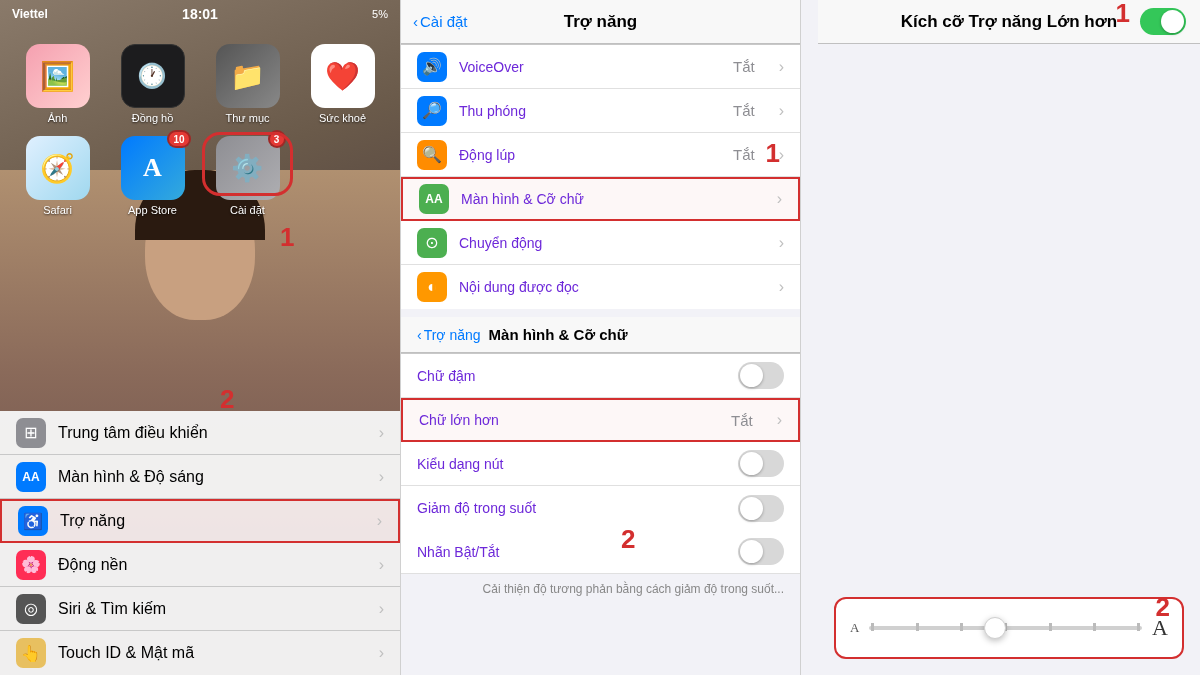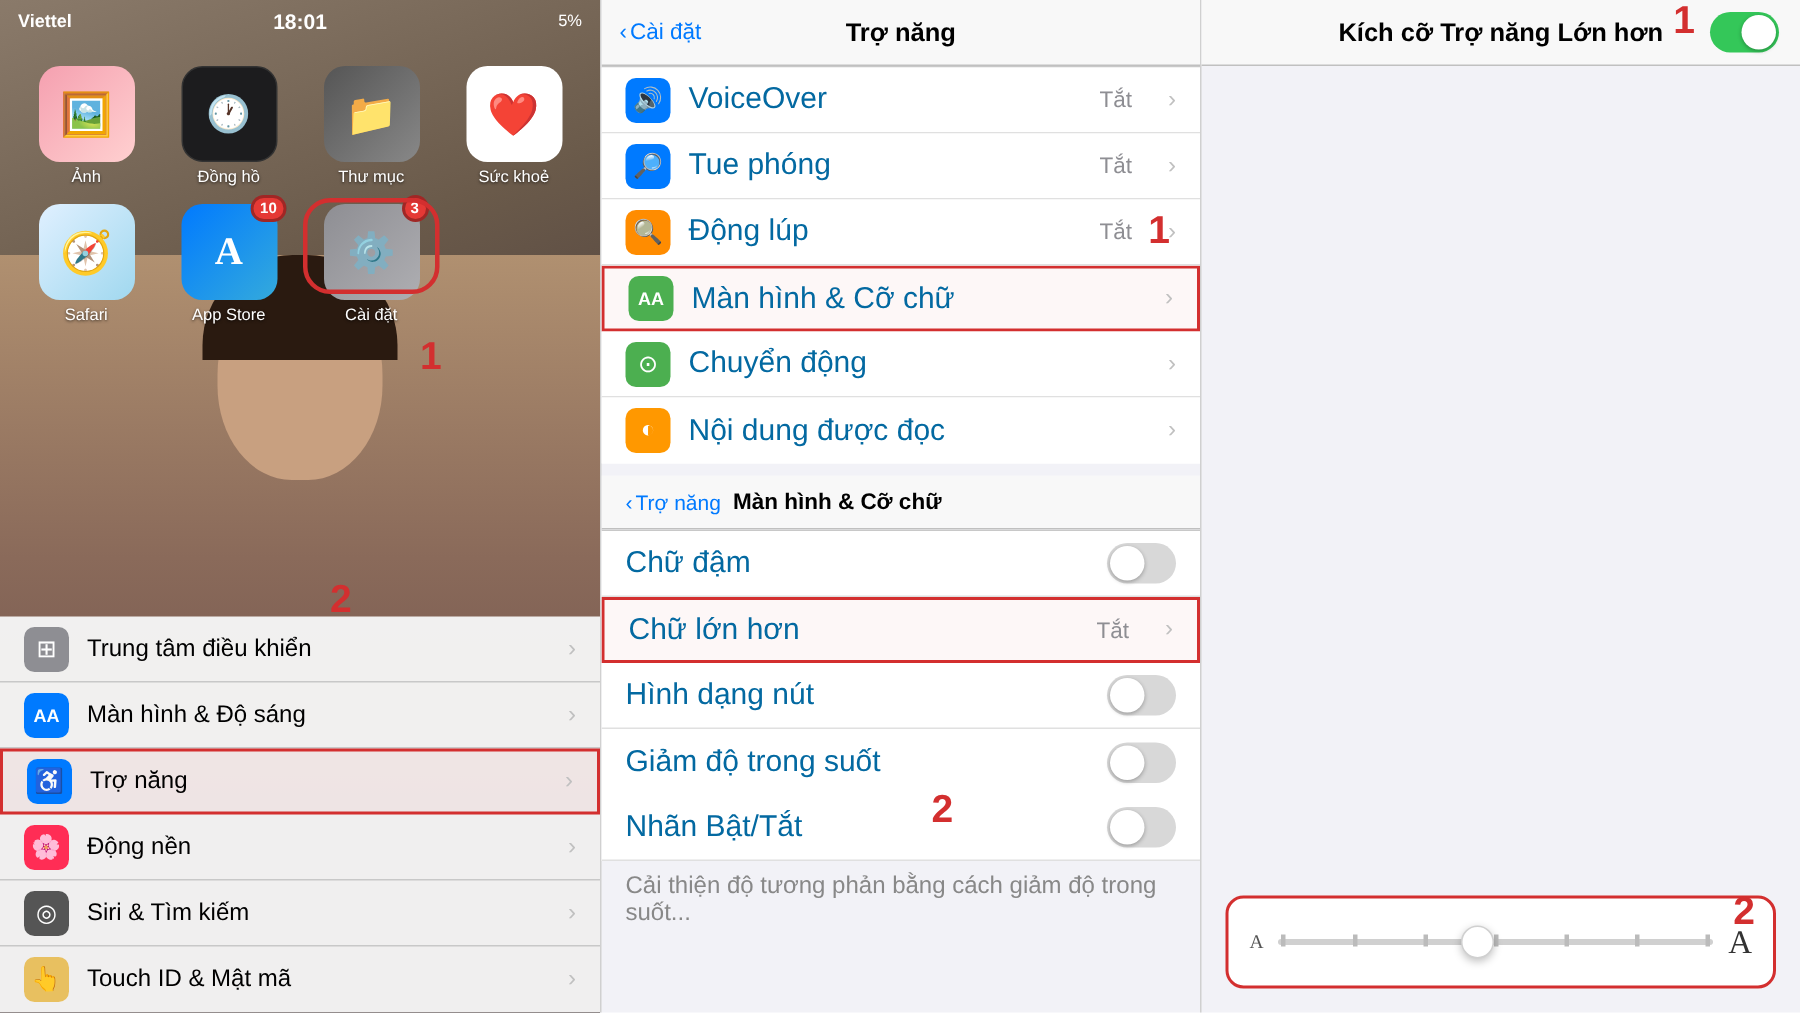--- a/index.html
+++ b/index.html
@@ -243,22 +243,22 @@
       display: flex;
       align-items: center;
       justify-content: center;
       margin-right: 12px;
       font-size: 16px;
       color: #fff;
       flex-shrink: 0;
     }
     .menu-item-label {
       flex: 1;
-      font-size: 20px;
-      color: #0369a1;
+      font-size: 14px;
+      color: #6d28d9;
     }
     .menu-item-value {
       color: #8e8e93;
       font-size: 15px;
       margin-right: 24px;
     }
     .menu-item-arrow {
       color: #c0c0c0;
       font-size: 16px;
     }
@@ -309,20 +309,21 @@
     }
 
     
     #panel-right {
       width: 400px;
       height: 675px;
       background: #f2f2f7;
       border-left: 0.5px solid #d0d0d0;
       display: flex;
       flex-direction: column;
+      padding-left: 17px;
     }
     #panel-right .right-nav {
       height: 44px;
       background: rgba(248,248,248,0.95);
       border-bottom: 0.5px solid #c0c0c0;
       display: flex;
       align-items: center;
       justify-content: center;
       flex-shrink: 0;
     }
@@ -510,21 +511,21 @@
 
   <div class="menu-list">
     <div class="menu-item">
       <div class="menu-item-icon" style="background:#007aff;">🔊</div>
       <span class="menu-item-label">VoiceOver</span>
       <span class="menu-item-value">Tắt</span>
       <span class="menu-item-arrow">›</span>
     </div>
     <div class="menu-item">
       <div class="menu-item-icon" style="background:#007aff;">🔎</div>
-      <span class="menu-item-label">Tue phóng</span>
+      <span class="menu-item-label">Thu phóng</span>
       <span class="menu-item-value">Tắt</span>
       <span class="menu-item-arrow">›</span>
     </div>
     <div class="menu-item" style="position:relative;">
       <div class="menu-item-icon" style="background:#ff8c00;">🔍</div>
       <span class="menu-item-label">Động lúp</span>
       <span class="menu-item-value">Tắt</span>
       <span class="menu-item-arrow">›</span>
     </div>
 
@@ -563,42 +564,42 @@
         <div class="toggle-thumb"></div>
       </div>
     </div>
 
     <div class="menu-item" style="border:2px solid #d32f2f; background:rgba(211,47,47,0.04);">
       <span class="menu-item-label">Chữ lớn hơn</span>
       <span class="menu-item-value">Tắt</span>
       <span class="menu-item-arrow">›</span>
     </div>
     <div class="menu-item">
-      <span class="menu-item-label">Hình dạng nút</span>
+      <span class="menu-item-label">Kiểu dạng nút</span>
       <div class="toggle-track">
         <div class="toggle-thumb"></div>
       </div>
     </div>
     <div class="menu-item" style="border-bottom:none;">
       <span class="menu-item-label">Giảm độ trong suốt</span>
       <div class="toggle-track">
         <div class="toggle-thumb"></div>
       </div>
     </div>
     <div class="menu-item">
       <span class="menu-item-label">Nhãn Bật/Tắt</span>
       <div class="toggle-track">
         <div class="toggle-thumb"></div>
       </div>
     </div>
   </div>
 
   <div style="position:absolute; bottom:120px; left:220px; color:#d32f2f; font-size:26px; font-weight:700;">2</div>
 
-  <div style="padding:8px 16px; font-size:16px; color:#888;">Cải thiện độ tương phản bằng cách giảm độ trong suốt...</div>
+  <div style="padding:8px 16px; font-size:12px; color:#888;text-align:right;">Cải thiện độ tương phản bằng cách giảm độ trong suốt...</div>
 </div>
 
 <div id="panel-right" style="position:relative;">
   <div class="right-nav" style="position:relative;">
     <span class="title">Kích cỡ Trợ năng Lớn hơn</span>
 
     <div style="position:absolute; right:70px; top:-2px; color:#d32f2f; font-size:26px; font-weight:700;">1</div>
 
     <div class="toggle-green" style="position:absolute; right:14px;">
       <div class="toggle-green-track">

